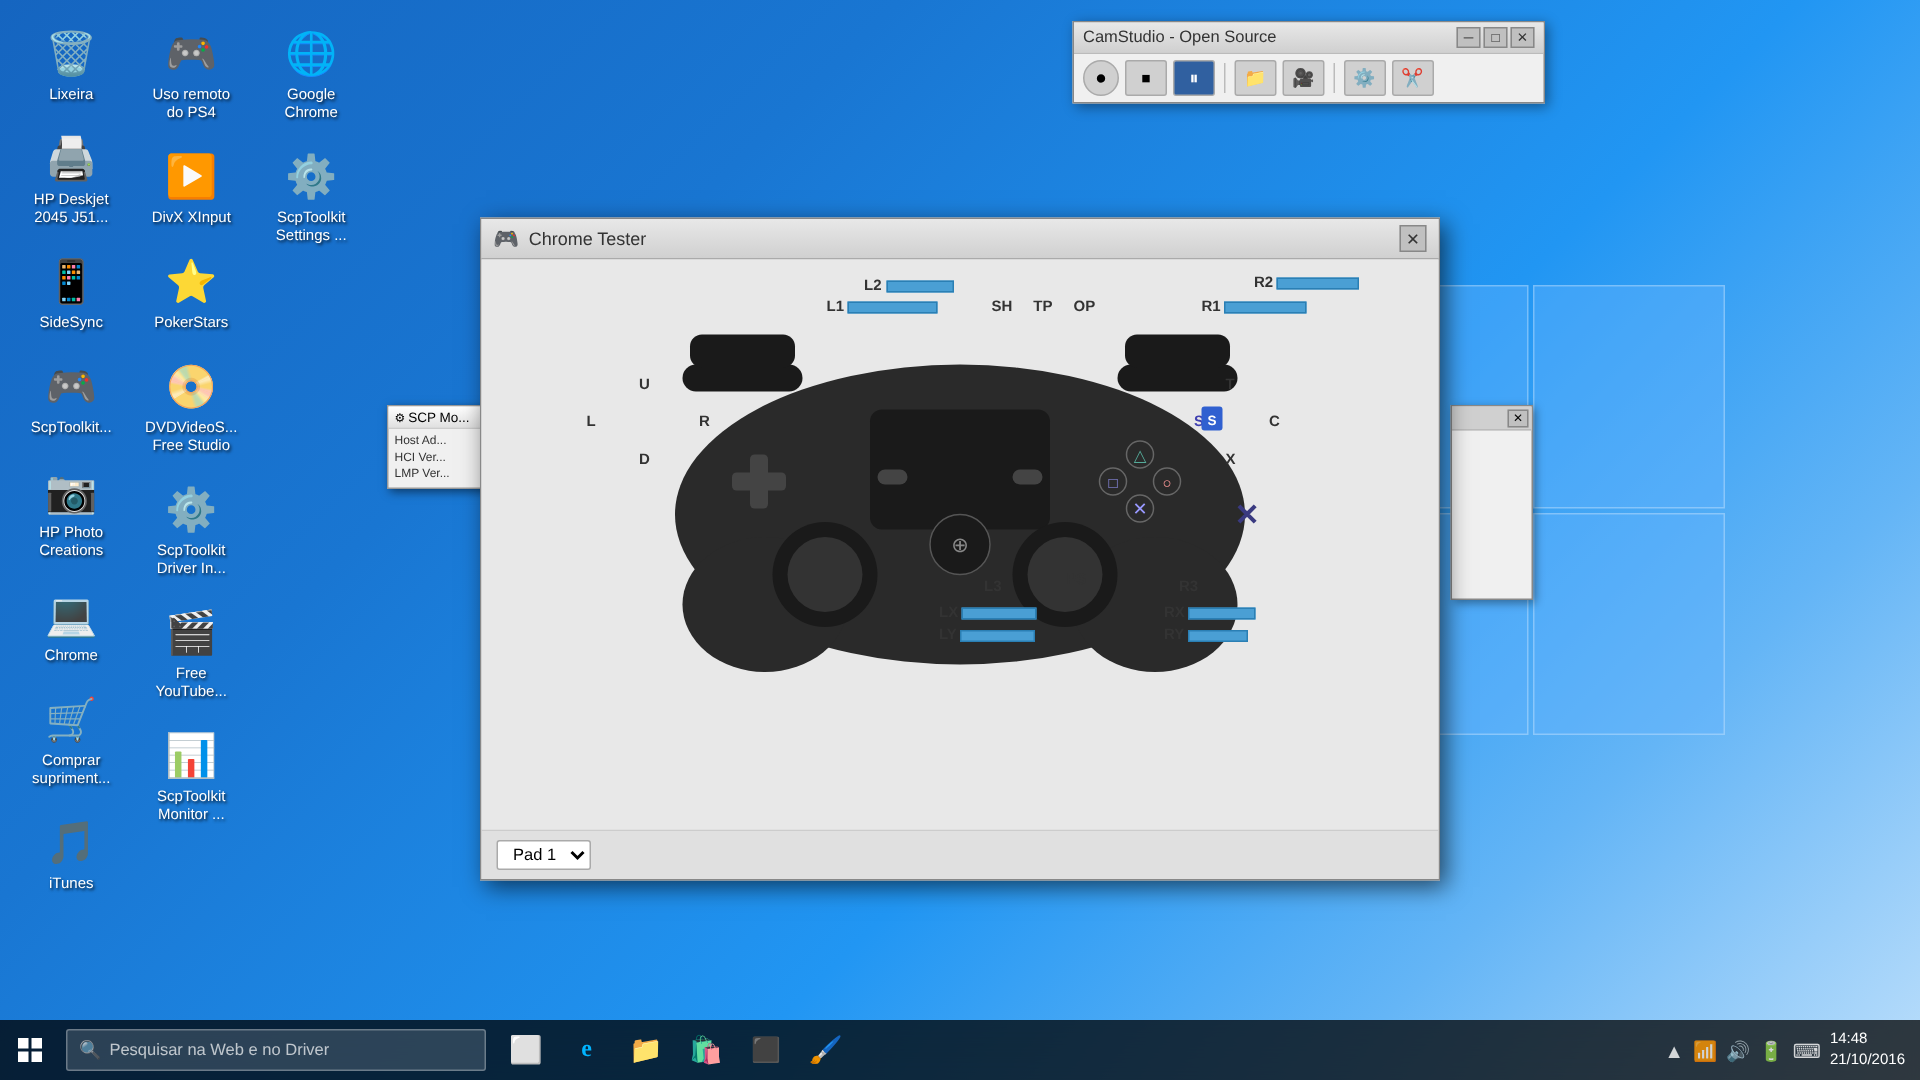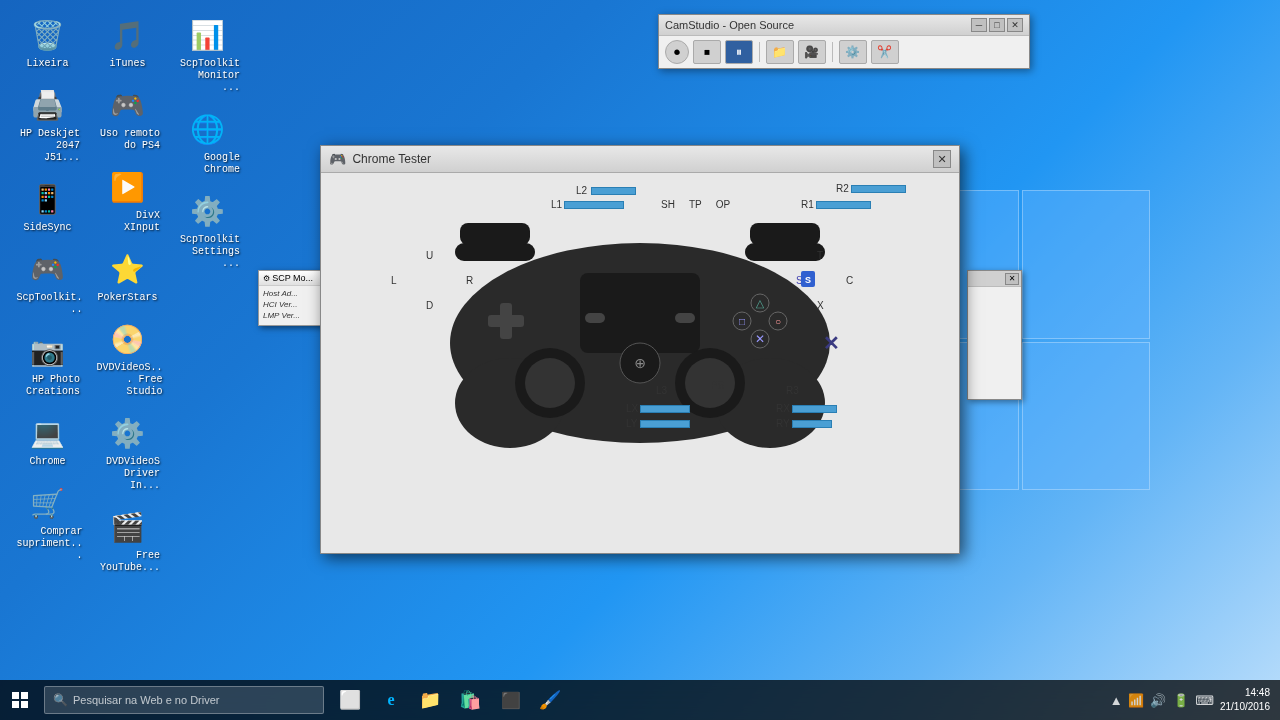--- a/index.html
+++ b/index.html
@@ -65,26 +65,25 @@
       height: 40px;
       display: flex;
       align-items: center;
       justify-content: center;
       font-size: 28px;
       margin-bottom: 3px;
     }
     .icon-label {
       color: white;
       font-size: 10px;
-      text-align: right;
+      text-align: center;
       text-shadow: 1px 1px 2px rgba(0,0,0,0.8);
       line-height: 1.2;
       max-width: 70px;
       word-wrap: break-word;
-      font-family: Liberation Mono, monospace;
     }
 
     
     .scp-mini-window {
       position: absolute;
       top: 270px;
       left: 258px;
       width: 70px;
       background: #f0f0f0;
       border: 1px solid #999;
@@ -97,21 +96,20 @@
       font-size: 9px;
       display: flex;
       align-items: center;
       gap: 2px;
       border-bottom: 1px solid #ccc;
     }
     .scp-mini-content {
       padding: 3px 4px;
       font-size: 8px;
       color: #333;
-      font-style: italic;
     }
     .scp-mini-content div {
       margin-bottom: 2px;
     }
 
     
     .xinput-window {
       position: absolute;
       top: 145px;
       left: 320px;
@@ -165,42 +163,42 @@
       position: relative;
       width: 100%;
       height: 320px;
     }
 
     
     .btn-label {
       position: absolute;
       font-size: 10px;
       color: #333;
-      font-weight: 400;
+      font-weight: 700;
     }
 
     .xinput-footer {
       padding: 6px 10px;
       background: #e0e0e0;
       border-top: 1px solid #ccc;
     }
     .pad-select {
       padding: 2px 6px;
       font-size: 11px;
       border: 1px solid #aaa;
       background: white;
       border-radius: 2px;
     }
 
     
     .camstudio-window {
       position: absolute;
       top: 14px;
       right: 250px;
-      width: 372px;
+      width: 315px;
       background: #f0f0f0;
       border: 1px solid #888;
       box-shadow: 2px 2px 8px rgba(0,0,0,0.4);
       z-index: 10;
     }
     .camstudio-titlebar {
       background: linear-gradient(to bottom, #e8e8e8, #d0d0d0);
       padding: 3px 6px;
       display: flex;
       align-items: center;
@@ -303,21 +301,20 @@
     }
     .taskbar-system {
       display: flex;
       align-items: center;
       gap: 6px;
       padding: 0 10px;
       color: white;
       font-size: 10px;
     }
     .system-time {
-      text-align: right;
       line-height: 1.4;
     }
     .sys-icon {
       font-size: 13px;
       color: rgba(255,255,255,0.8);
     }
 
     
     .ctrl-svg {
       position: absolute;
@@ -390,21 +387,21 @@
   </div>
 
   <div class="desktop-icons">
 
     <div class="desktop-icon">
       <div class="icon-img">🗑️</div>
       <div class="icon-label">Lixeira</div>
     </div>
     <div class="desktop-icon">
       <div class="icon-img">🖨️</div>
-      <div class="icon-label">HP Deskjet 2047 J51...</div>
+      <div class="icon-label">HP Deskjet 2045 J51...</div>
     </div>
     <div class="desktop-icon">
       <div class="icon-img">📱</div>
       <div class="icon-label">SideSync</div>
     </div>
     <div class="desktop-icon">
       <div class="icon-img">🎮</div>
       <div class="icon-label">ScpToolkit...</div>
     </div>
 
@@ -438,21 +435,21 @@
       <div class="icon-img">⭐</div>
       <div class="icon-label">PokerStars</div>
     </div>
 
     <div class="desktop-icon">
       <div class="icon-img">📀</div>
       <div class="icon-label">DVDVideoS... Free Studio</div>
     </div>
     <div class="desktop-icon">
       <div class="icon-img">⚙️</div>
-      <div class="icon-label">DVDVideoS Driver In...</div>
+      <div class="icon-label">ScpToolkit Driver In...</div>
     </div>
 
     <div class="desktop-icon">
       <div class="icon-img">🎬</div>
       <div class="icon-label">Free YouTube...</div>
     </div>
     <div class="desktop-icon">
       <div class="icon-img">📊</div>
       <div class="icon-label">ScpToolkit Monitor ...</div>
     </div>
@@ -650,20 +647,28 @@
           <span class="btn-label" style="position:static;">RX</span>
           <span class="blue-bar" style="width:45px;"></span>
         </div>
         <div style="position:absolute;top:235px;left:445px;display:flex;align-items:center;gap:2px;">
           <span class="btn-label" style="position:static;">RY</span>
           <span class="blue-bar" style="width:40px;"></span>
         </div>
 
       </div>
     </div>
+    <div class="xinput-footer">
+      <select class="pad-select">
+        <option>Pad 1</option>
+        <option>Pad 2</option>
+        <option>Pad 3</option>
+        <option>Pad 4</option>
+      </select>
+    </div>
   </div>
 
   <div class="taskbar">
 
     <div class="start-btn">
       <svg width="16" height="16" viewBox="0 0 16 16">
         <rect x="0" y="0" width="7" height="7" fill="white"></rect>
         <rect x="9" y="0" width="7" height="7" fill="white"></rect>
         <rect x="0" y="9" width="7" height="7" fill="white"></rect>
         <rect x="9" y="9" width="7" height="7" fill="white"></rect>

